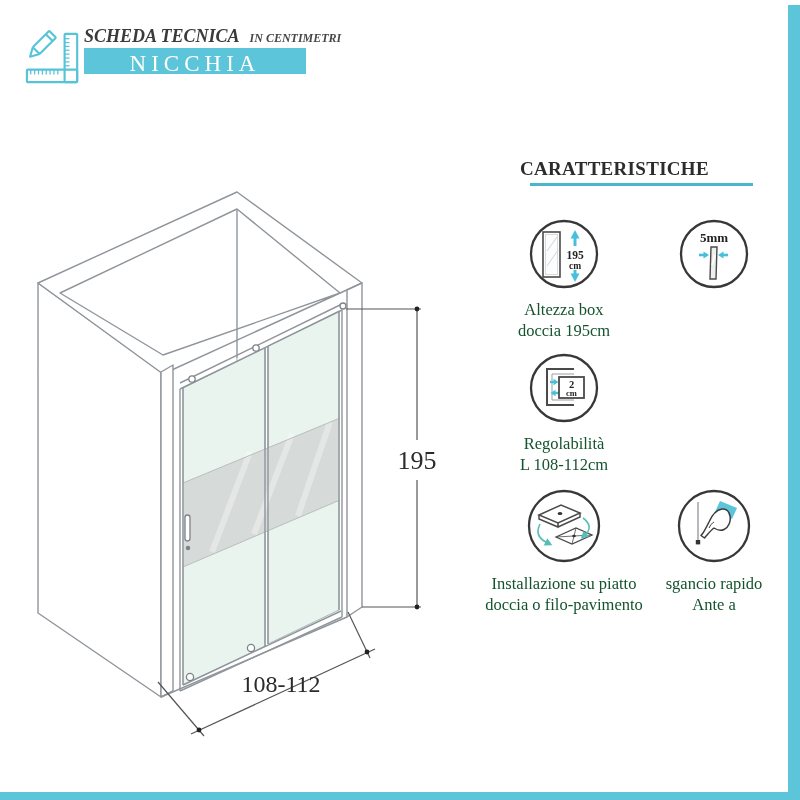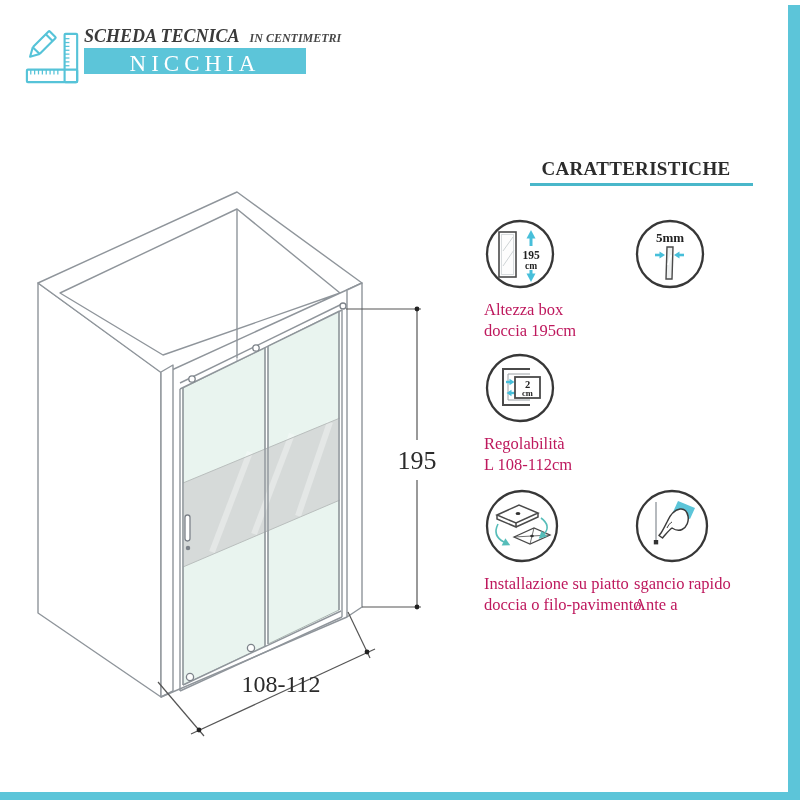--- a/index.html
+++ b/index.html
@@ -9,25 +9,25 @@
   
   .title-row{position:absolute;left:84px;top:26px;white-space:nowrap;
              font-style:italic;font-weight:bold;color:#3a3a3a;font-size:18px;}
   .title-sub{font-size:12px;margin-left:10px;color:#474747;}
   .banner{position:absolute;left:84px;top:48px;width:222px;height:26px;background:#5cc5d9;
           color:#fff;font-size:23px;letter-spacing:5px;text-align:center;line-height:31px;}
   
   .bar-right{position:absolute;top:5px;right:0;width:12px;height:795px;background:#5cc5d9;}
   .bar-bottom{position:absolute;left:0;bottom:0;width:800px;height:8px;background:#5cc5d9;}
   
-  .heading{position:absolute;left:520px;top:158px;width:232px;text-align:center;
+  .heading{position:absolute;left:520px;top:158px;width:232px;text-align:left;
            font-size:19px;font-weight:bold;color:#2c2c2c;letter-spacing:.3px;}
   .heading-underline{position:absolute;left:530px;top:183px;width:223px;height:2.5px;background:#49b7ca;}
-  .feature{position:absolute;width:160px;}
-  .flabel{margin-top:5px;font-size:16.5px;line-height:21px;color:#be185d;white-space:nowrap;}
+  .feature{position:absolute;width:160px;text-align:center;}
+  .flabel{margin-top:5px;font-size:16.5px;line-height:21px;color:#14532d;white-space:nowrap;}
   svg{display:inline-block;}
 </style>
 </head>
 <body>
 
 <div class="page">
 
   <div class="bar-right"></div>
   <div class="bar-bottom"></div>
 

